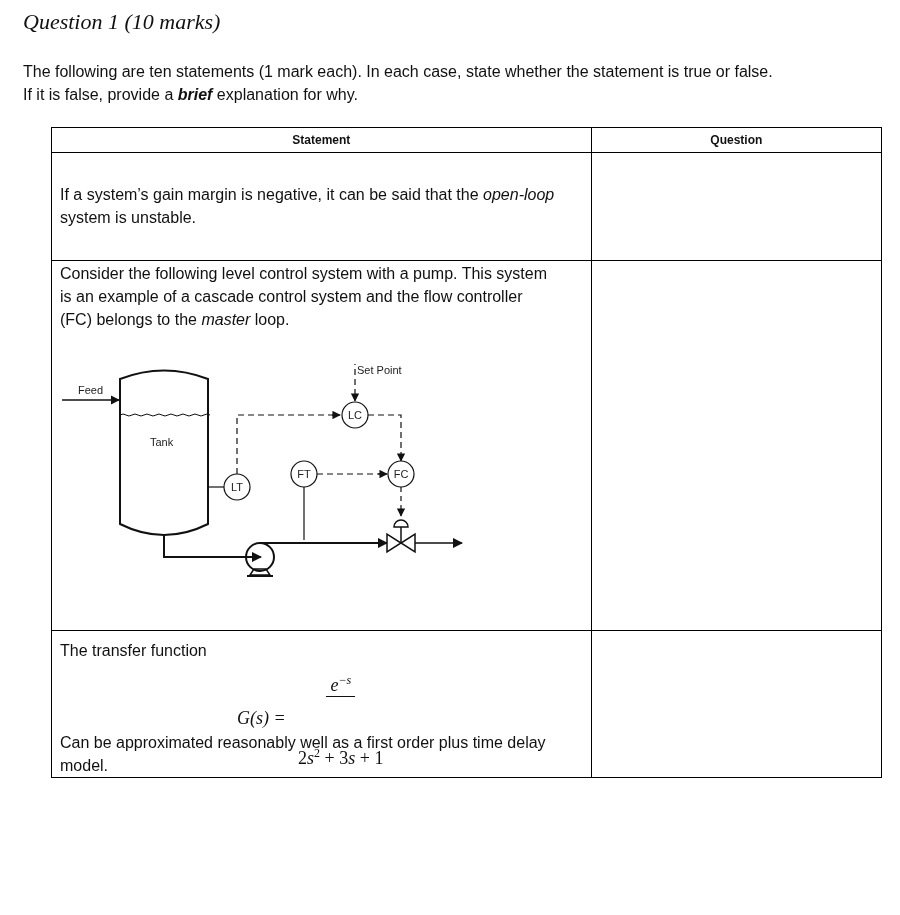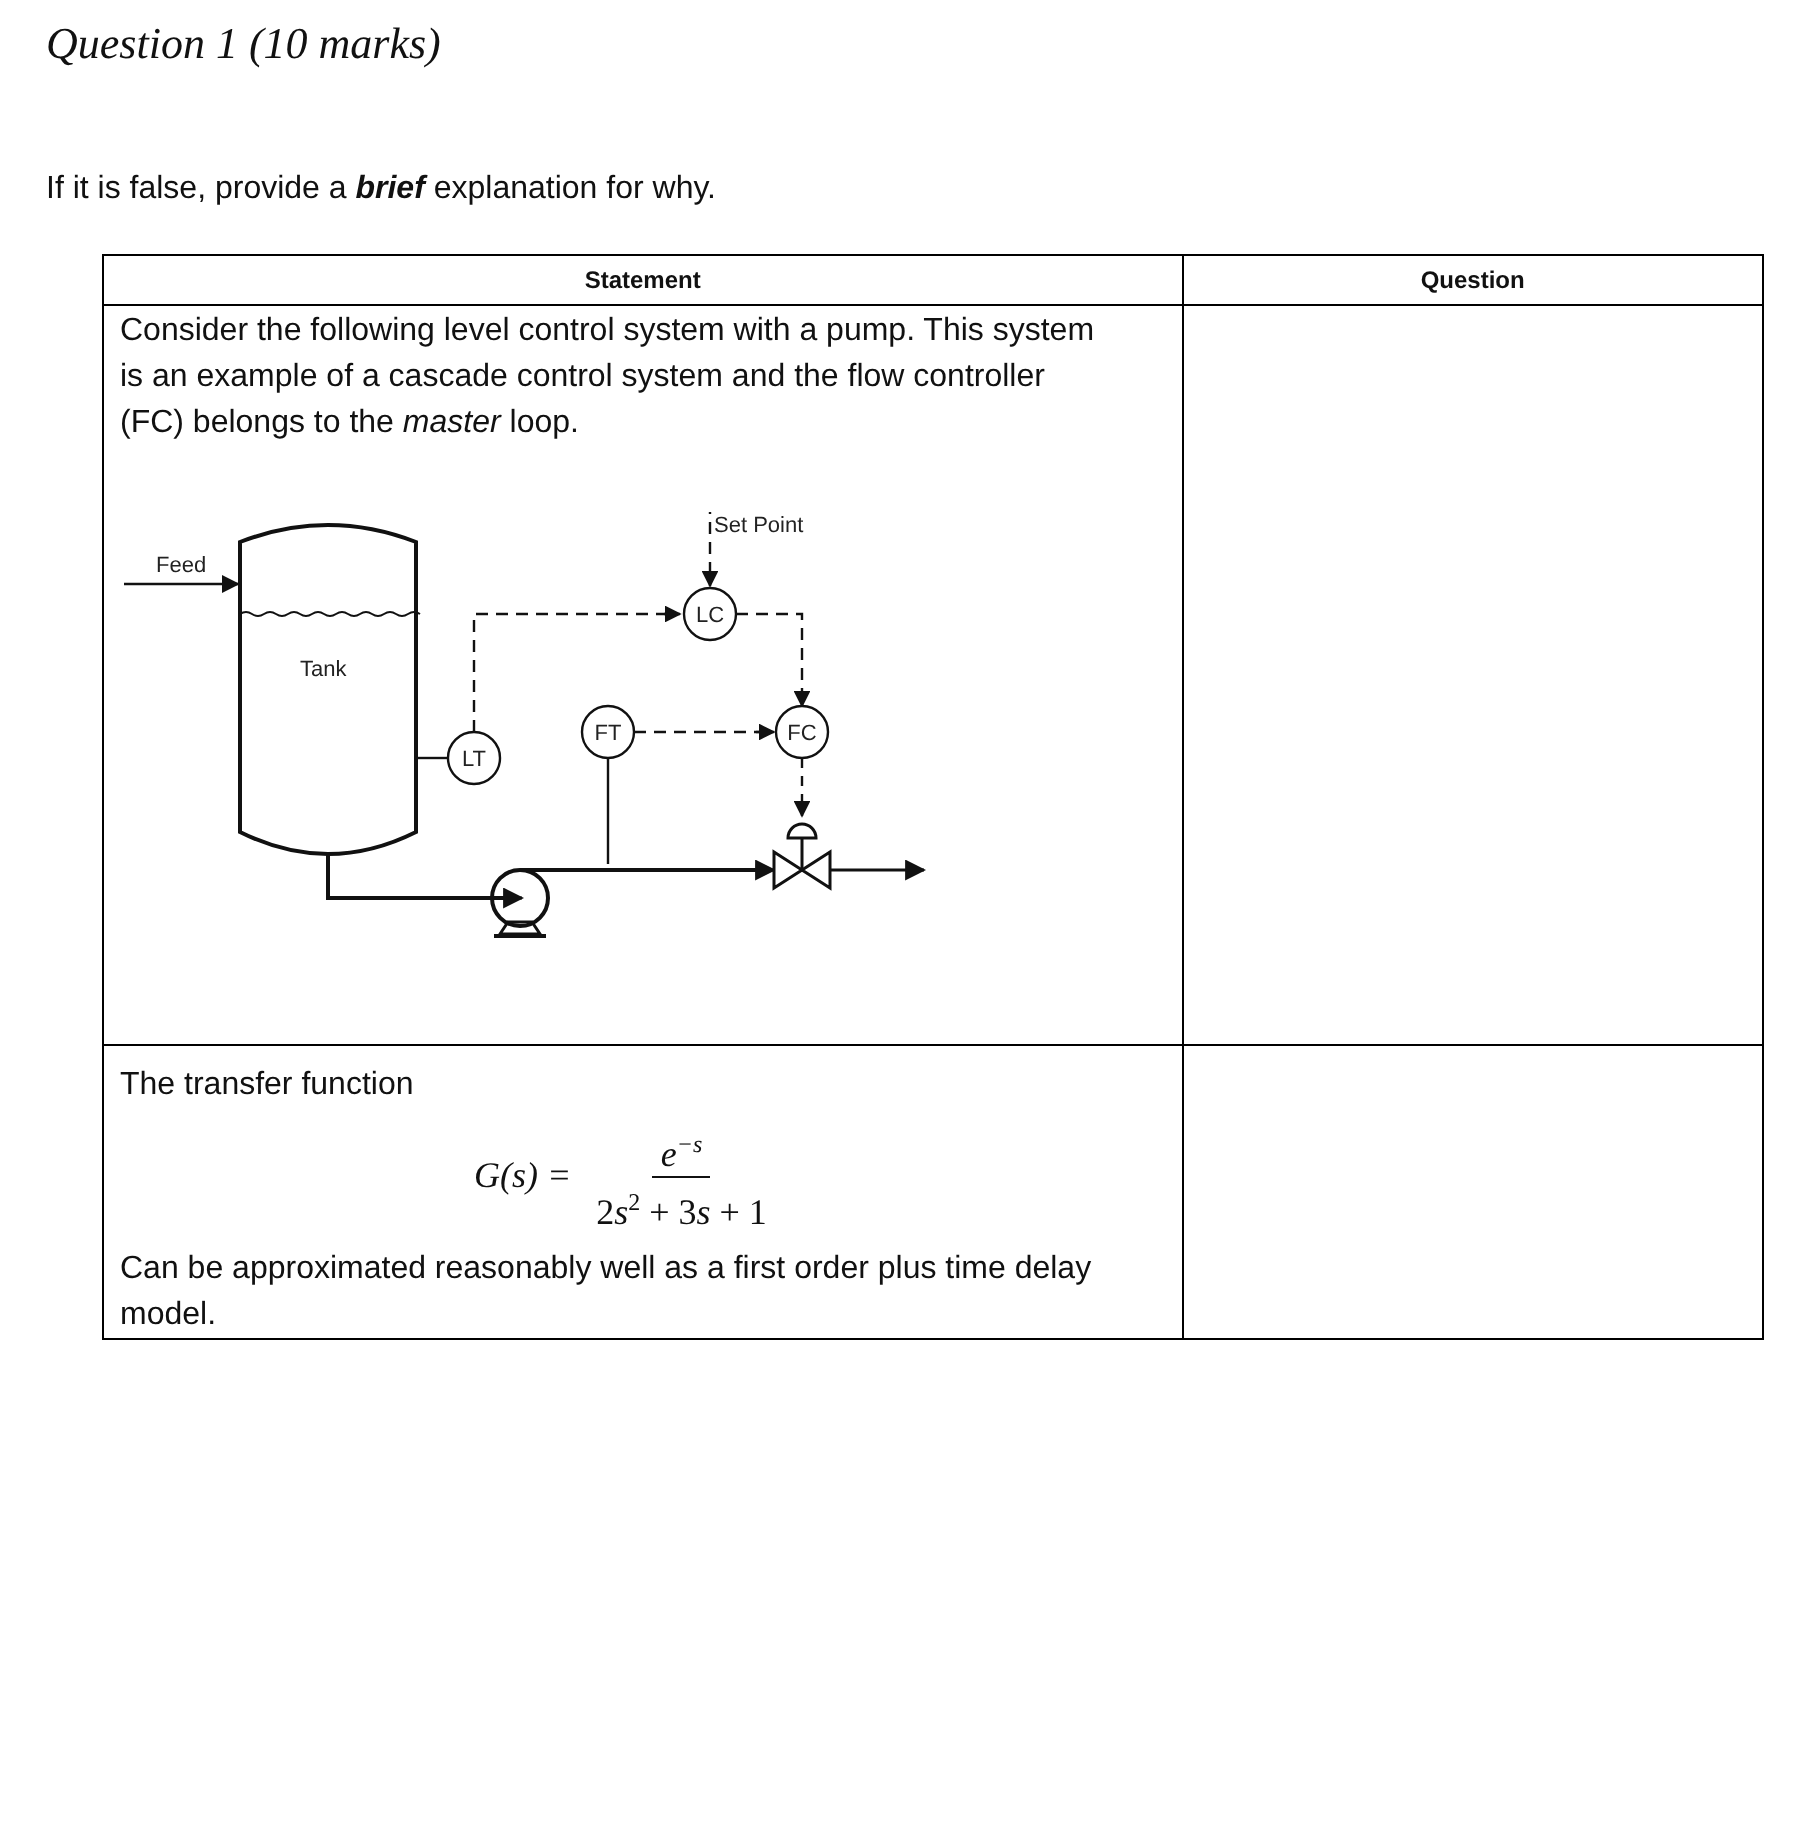--- a/index.html
+++ b/index.html
@@ -11,49 +11,55 @@
   table.qtable td, table.qtable th { border: 1.5px solid #000; vertical-align: top; padding: 0; font-size: 16px; line-height: 23px; }
   table.qtable th { font-weight: bold; height: 24px; text-align: center; font-size: 12px; line-height: 24px; }
   .col-stmt { width: 539px; }
   .col-resp { width: 290px; }
   .cell-text { padding: 0 8px; }
   .row1 td { height: 107px; }
   .row2 td { height: 107px; }
   .row3 td { height: 369px; }
   .row4 td { height: 145px; }
   .math { font-family: "Liberation Serif", serif; font-style: italic; font-size: 18px; }
-  .frac { display: inline-flex; flex-direction: column; align-items: center; vertical-align: middle; margin-left: 4px; }
+  .frac { display: inline-flex; flex-direction: column; align-items: center; vertical-align: middle; margin-left: 4px; gap: 44px; }
   .frac .num { padding: 0 4px; border-bottom: 1.5px solid #111; line-height: 22px; }
   .frac .den { padding: 0 4px; line-height: 24px; font-style: normal; }
   .frac .den i { font-style: italic; }
   .diagram-text { font-family: "Liberation Sans", sans-serif; font-size: 11px; fill: #222; }
   .resp-cell { background: #fff; }
 </style>
 </head>
 <body>
 
 <h1 class="q-title">Question 1 (10 marks)</h1>
 
 <p class="intro">
-  <br>
+  <span>The following are ten statements (1 mark each). In each case, state whether the statement is true or false.</span><br>
   <span>If it is false, provide a </span><b>brief</b><span> explanation for why.</span>
 </p>
 
 <table class="qtable">
   <colgroup>
       <col class="col-stmt">
       <col class="col-resp">
     </colgroup>
   <thead>
     <tr>
       <th>Statement</th>
       <th>Question</th>
     </tr>
   </thead>
   <tbody>
+    <tr class="row2">
+      <td>
+        <div class="cell-text" style="padding-top:30px;"><span>If a system’s gain margin is negative, it can be said that the </span><i>open-loop</i><span> system is unstable.</span></div>
+      </td>
+      <td class="resp-cell"></td>
+    </tr>
     <tr class="row3">
       <td>
         <div class="cell-text" style="padding-top:1px; padding-right:40px;"><span>Consider the following level control system with a pump. This system is an example of a cascade control system and the flow controller (FC) belongs to the </span><i>master</i><span> loop.</span></div>
         <svg width="420" height="230" viewBox="0 0 420 230" style="display:block; margin-top:33px;">
           <defs>
             <marker id="arr" viewBox="0 0 10 10" refX="9" refY="5" markerWidth="7" markerHeight="7" orient="auto">
                 <path d="M0,0 L10,5 L0,10 z" fill="#111"></path>
               </marker>
           </defs>
 

